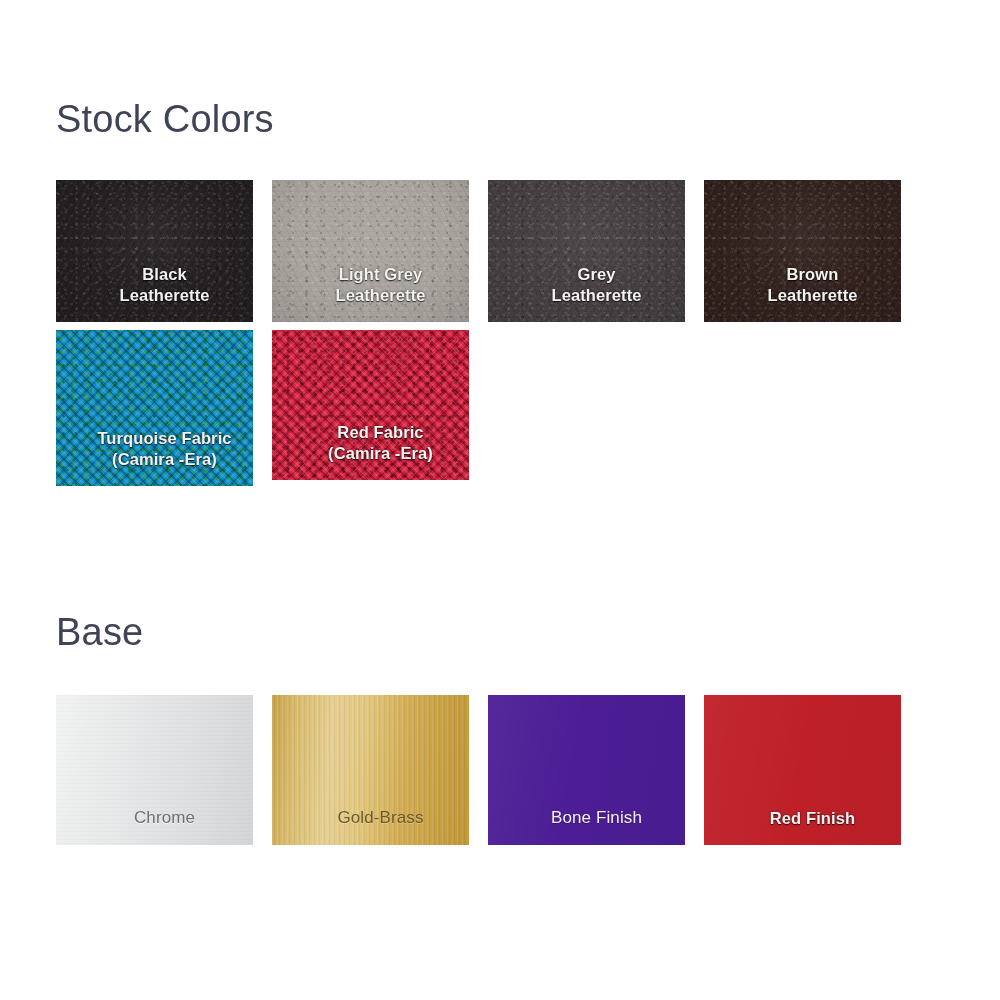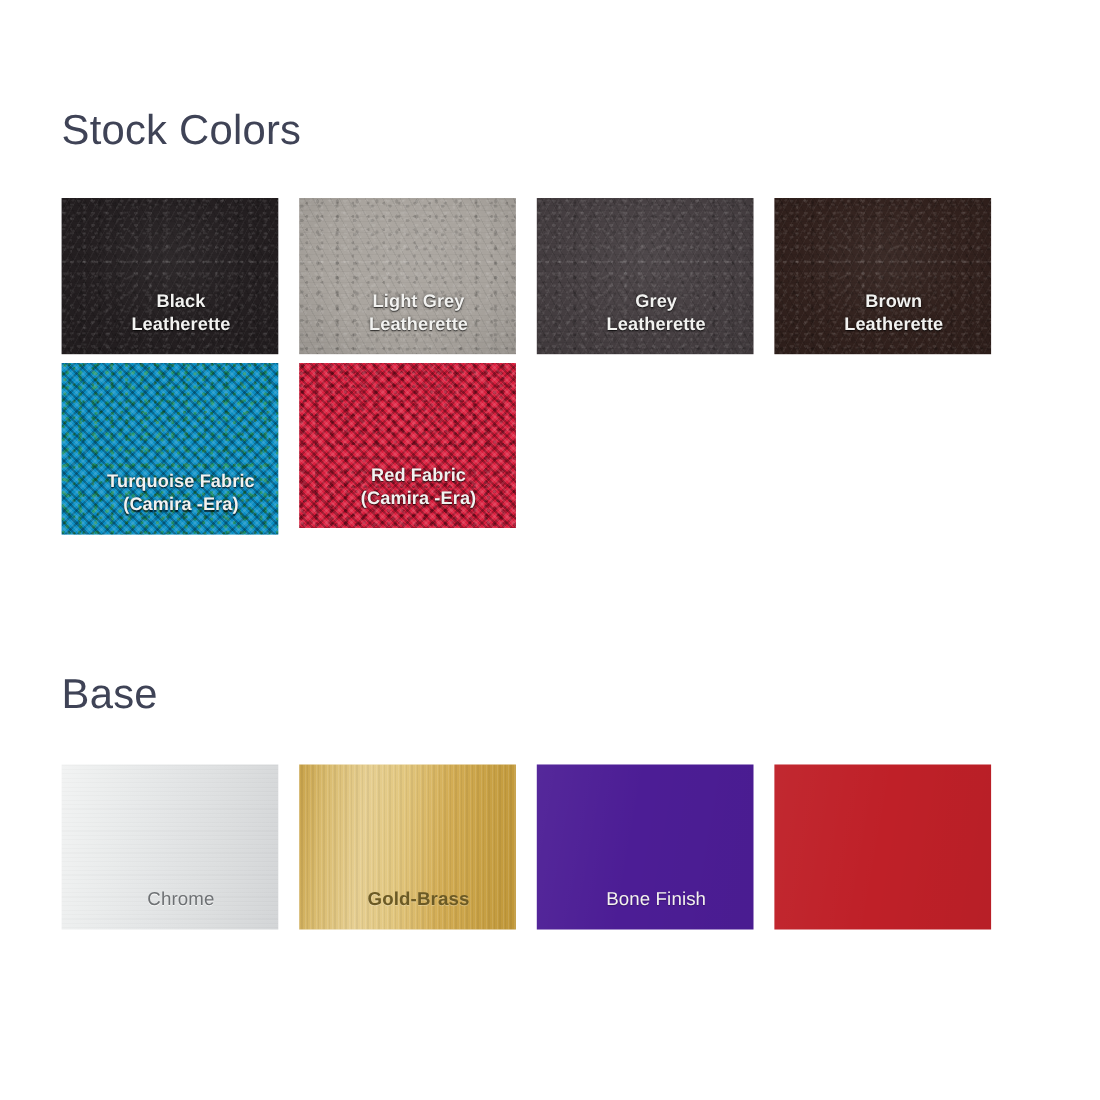--- a/index.html
+++ b/index.html
@@ -80,21 +80,21 @@
   }
   .label-chrome {
     color: #6d7073;
     text-shadow: 0 1px 0 rgba(255,255,255,0.8);
     font-weight: 400;
     font-size: 17px;
   }
   .label-brass {
     color: #6b5a25;
     text-shadow: 0 1px 0 rgba(255,255,255,0.25);
-    font-weight: 700;
+    font-weight: 400;
     font-size: 17px;
   }
   .label-bone {
     color: #f4f2ef;
     font-weight: 400;
     font-size: 17px;
     text-shadow: 0 1px 1px rgba(0,0,0,0.30);
   }
 
   
@@ -248,17 +248,18 @@
       <div class="swatch-label label-brass">Gold-Brass</div>
     </div>
 
     <div class="swatch" style="background:#4c1d95;">
       <div class="tex" style="background:linear-gradient(100deg,rgba(255,255,255,0.05) 0%,rgba(255,255,255,0.0) 45%,rgba(0,0,0,0.03) 100%);"></div>
       <div class="swatch-label label-bone">Bone Finish</div>
     </div>
 
     <div class="swatch" style="background:#bf2028;">
       <div class="tex" style="background:linear-gradient(100deg,rgba(255,255,255,0.04) 0%,rgba(255,255,255,0.0) 50%,rgba(0,0,0,0.04) 100%);"></div>
+      <div class="swatch-label label-light" style="font-weight:700;">Red Finish</div>
     </div>
 
   </div>
 
 </div>
 
 </body></html>

